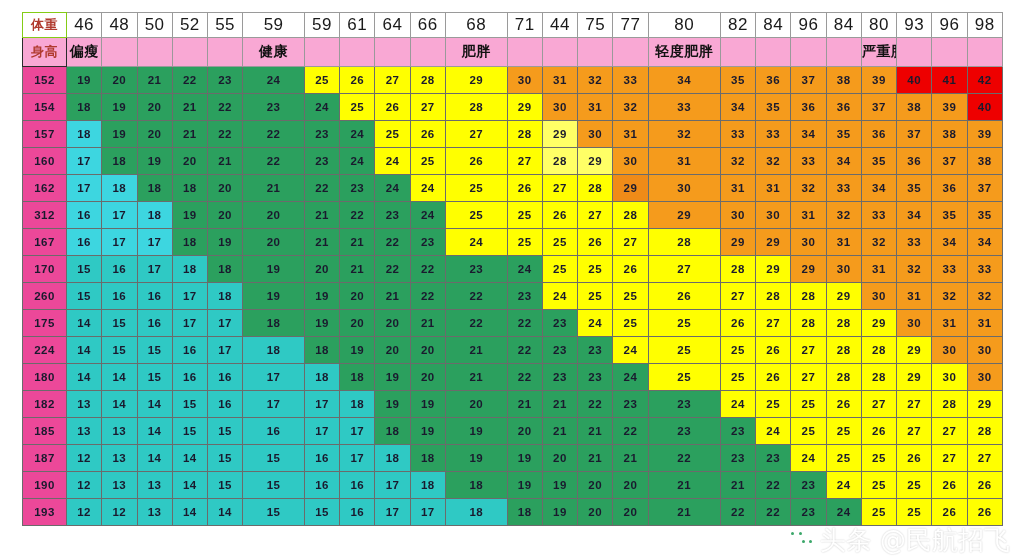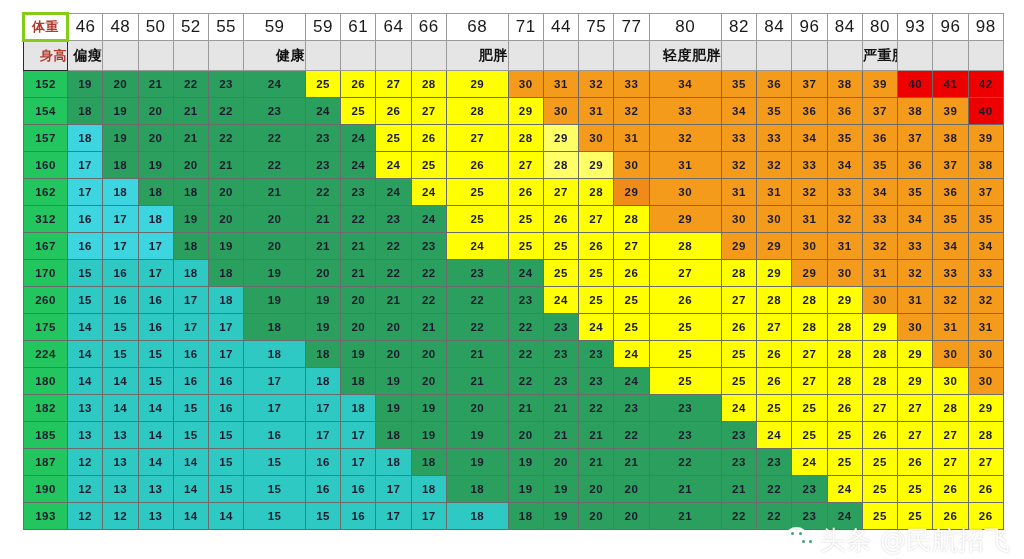--- a/index.html
+++ b/index.html
@@ -42,42 +42,41 @@
     font-weight:normal;
     font-size:17px;
     color:#1a1a1a;
     border:1px solid #9a9a9a;
   }
   tr.hdr-weight td.corner{
     color:#b03a2e;
     font-weight:bold;
     font-size:13px;
     font-family:"DejaVu Sans","Liberation Sans",sans-serif;
-    border:3px solid #84cc16;
+    border:1px solid #84cc16;
     margin-top:28px;
   }
   
   tr.hdr-legend td{
     height:28px;
-    background:#e5e5e5;
+    background:#f9a8d4;
     font-size:14px;
     font-weight:bold;
     font-family:"DejaVu Sans","Liberation Sans",sans-serif;
     color:#111;
     border:1px solid #9a9a9a;
-    text-align:right;
   }
   tr.hdr-legend td.corner{
     color:#b03a2e;
     font-size:13px;
     border:1px solid #2b2b2b;
   }
   
   td.hcol{
-    background:#22c55e;
+    background:#ec4899;
     color:#1a1a1a;
     font-weight:normal;
     font-size:11px;
     border:1px solid #2b2b2b;
   }
   
   .c-thin   {background:#3dd6e0;}
   .c-thin2  {background:#2fc9c4;}
   .c-healthy{background:#2ba05e;}
   .c-fat    {background:#ffff00;}

